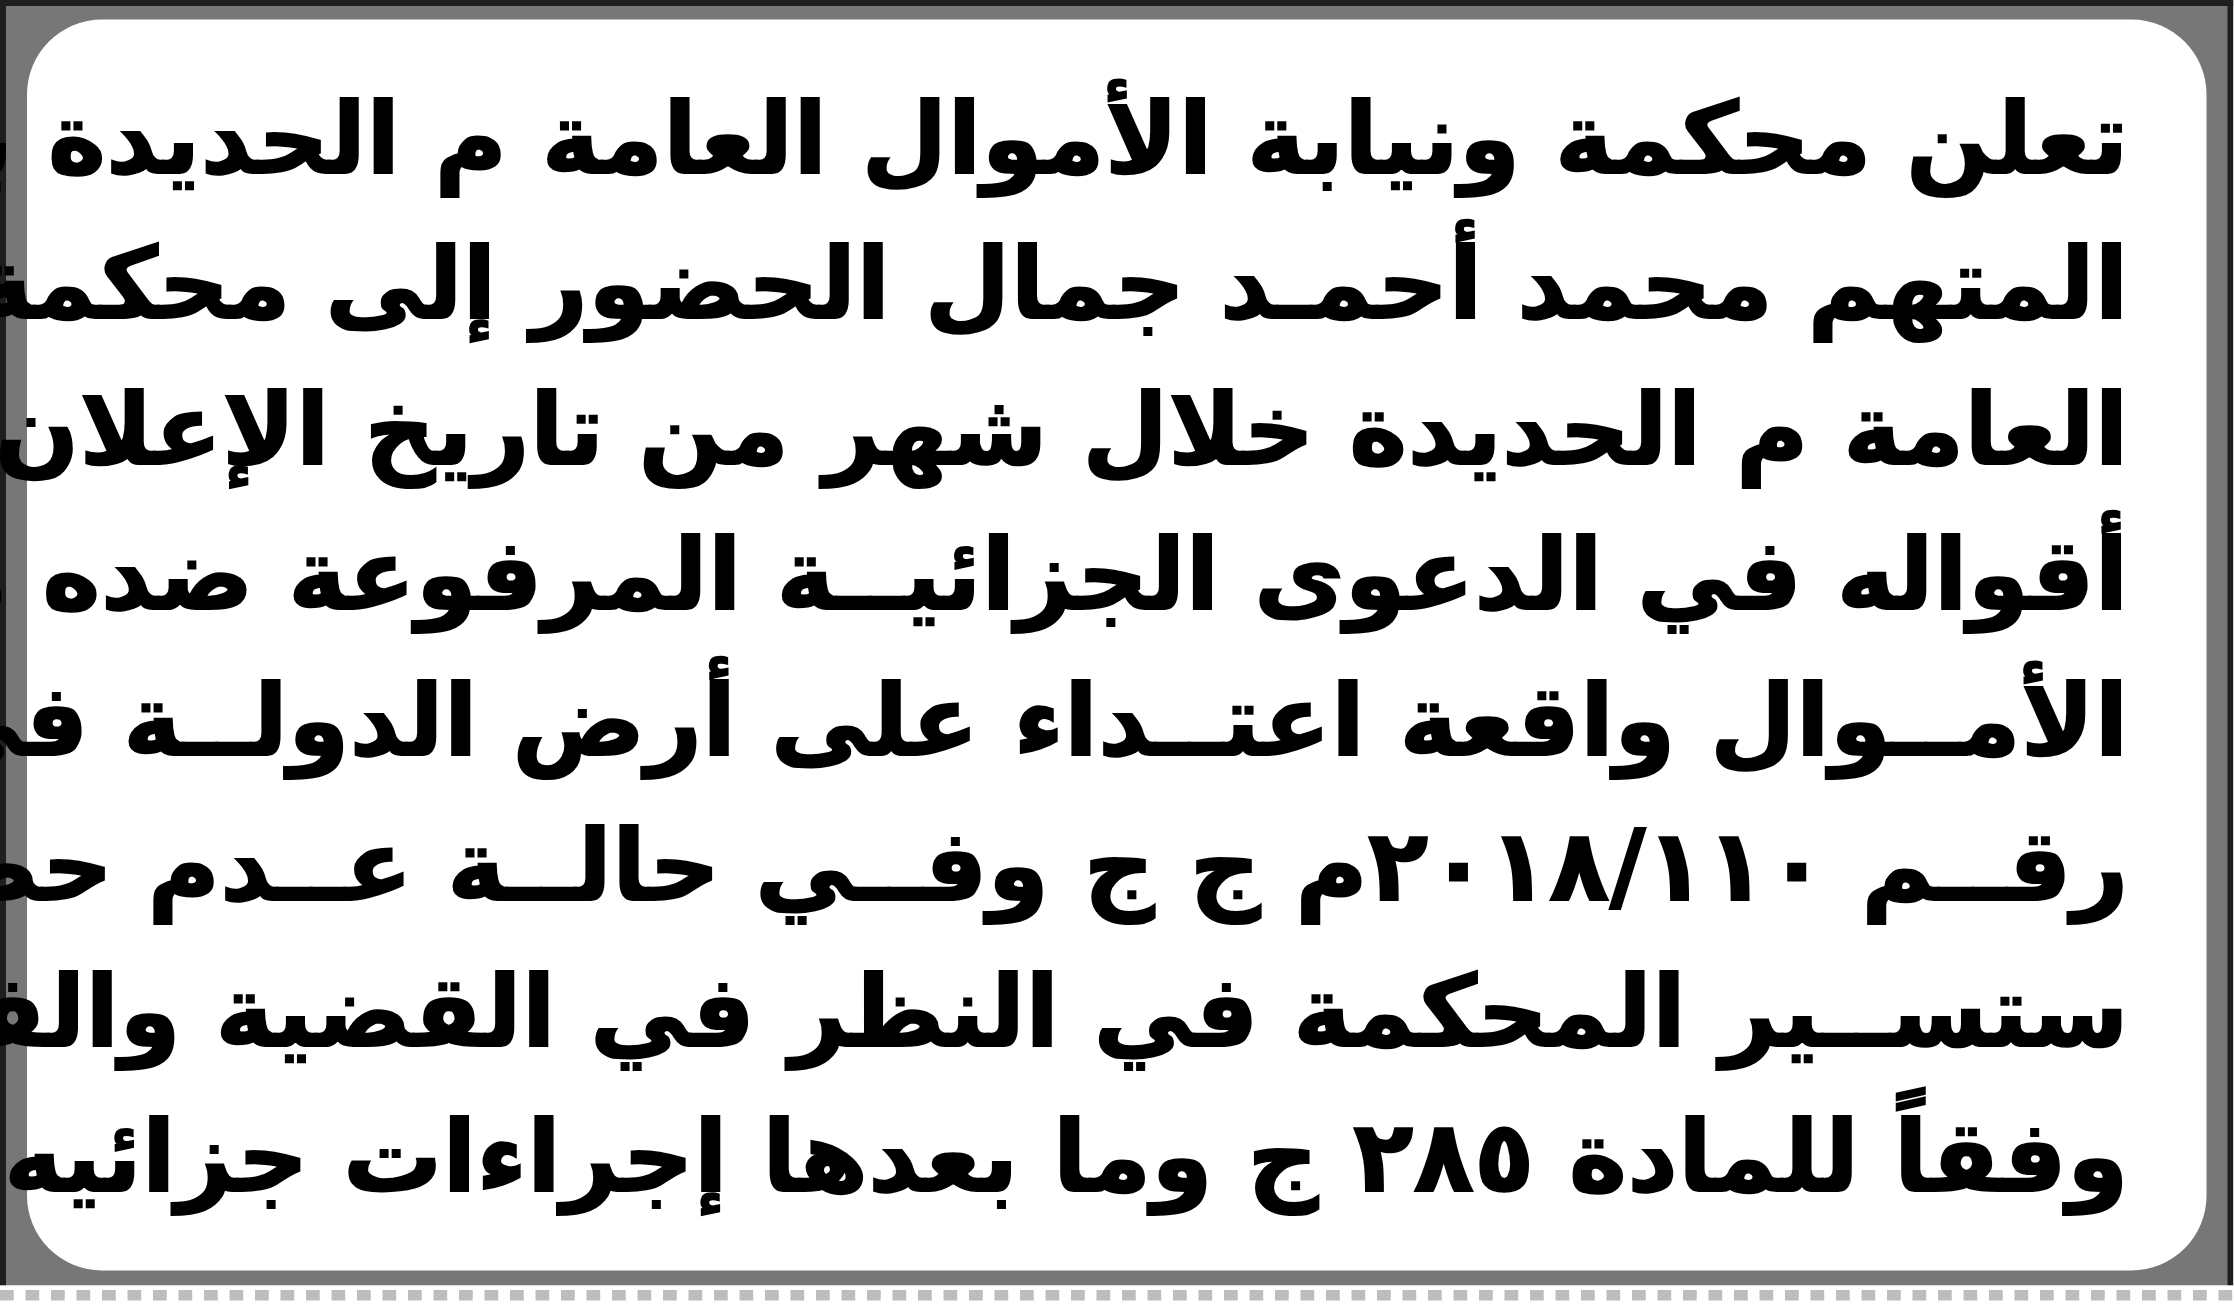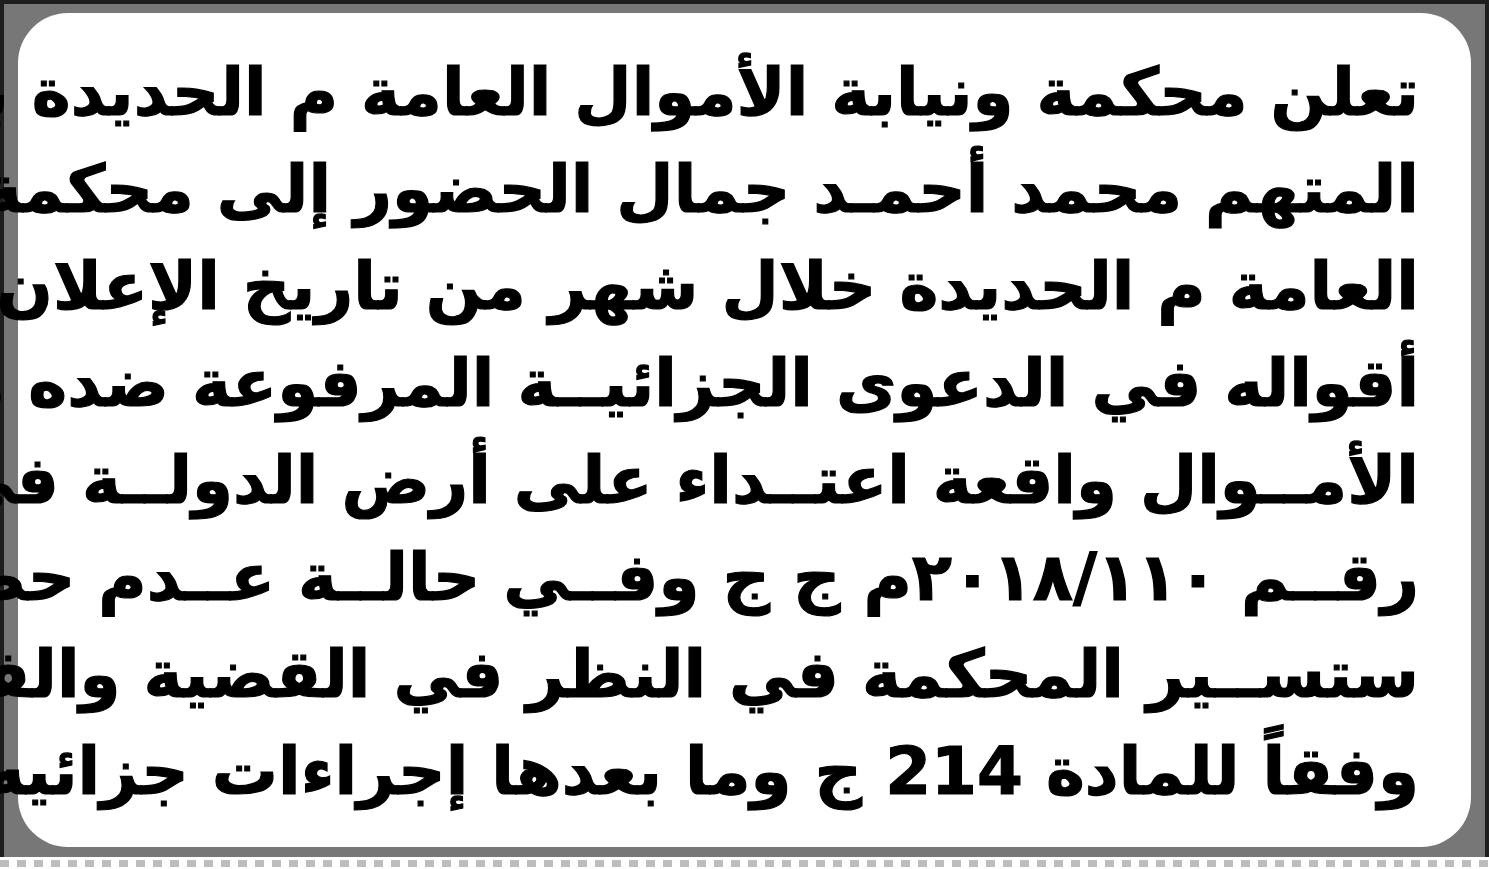--- a/index.html
+++ b/index.html
@@ -88,18 +88,18 @@
   <div class="gray-frame">
     <div class="white-panel">
       <div class="notice-text" dir="rtl">
         <div class="line">تعلن محكمة ونيابة الأموال العامة م الحديدة بأنه على</div>
         <div class="line">المتهم محمد أحمـد جمال الحضور إلى محكمة الأموال</div>
         <div class="line">العامة م الحديدة خلال شهر من تاريخ الإعلان السماع</div>
         <div class="line">أقواله في الدعوى الجزائيــة المرفوعة ضده من نيابة</div>
         <div class="line">الأمــوال واقعة اعتــداء على أرض الدولــة في القضية</div>
         <div class="line">رقــم ٢٠١٨/١١٠م ج ج وفــي حالــة عــدم حضــوره</div>
         <div class="line">ستســير المحكمة في النظر في القضية والفصل فيها</div>
-        <div class="line last">وفقاً للمادة 214 ج وما بعدها إجراءات جزائيه</div>
+        <div class="line last">وفقاً للمادة ٢٨٥ ج وما بعدها إجراءات جزائيه</div>
       </div>
     </div>
   </div>
   <div class="perforation"></div>
 </div>
 
 </body></html>

